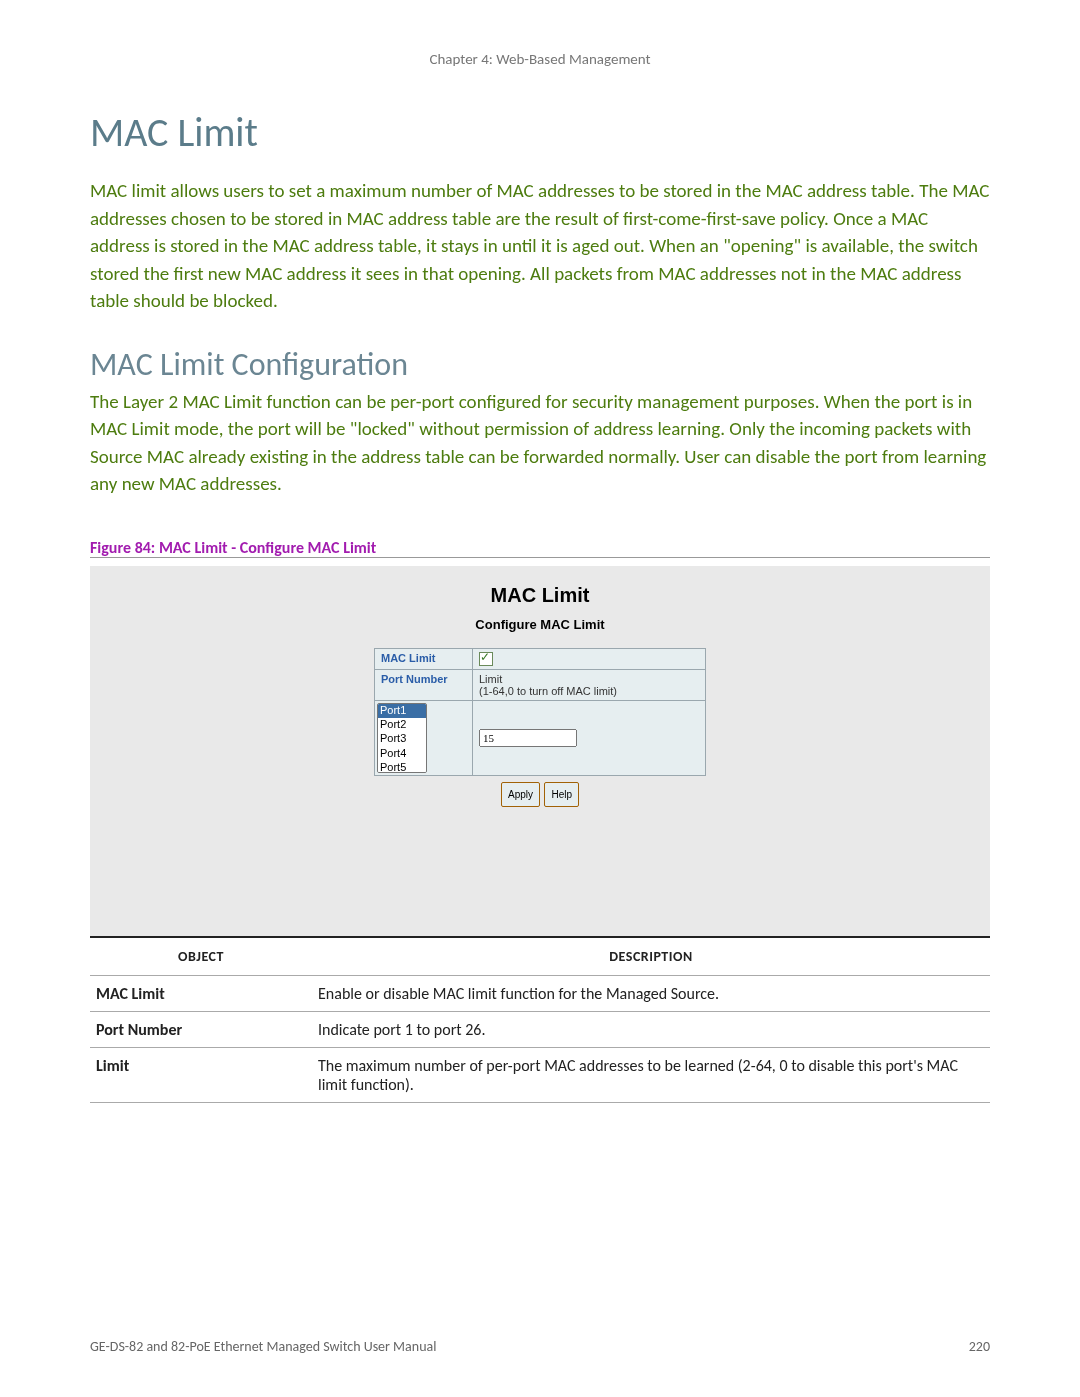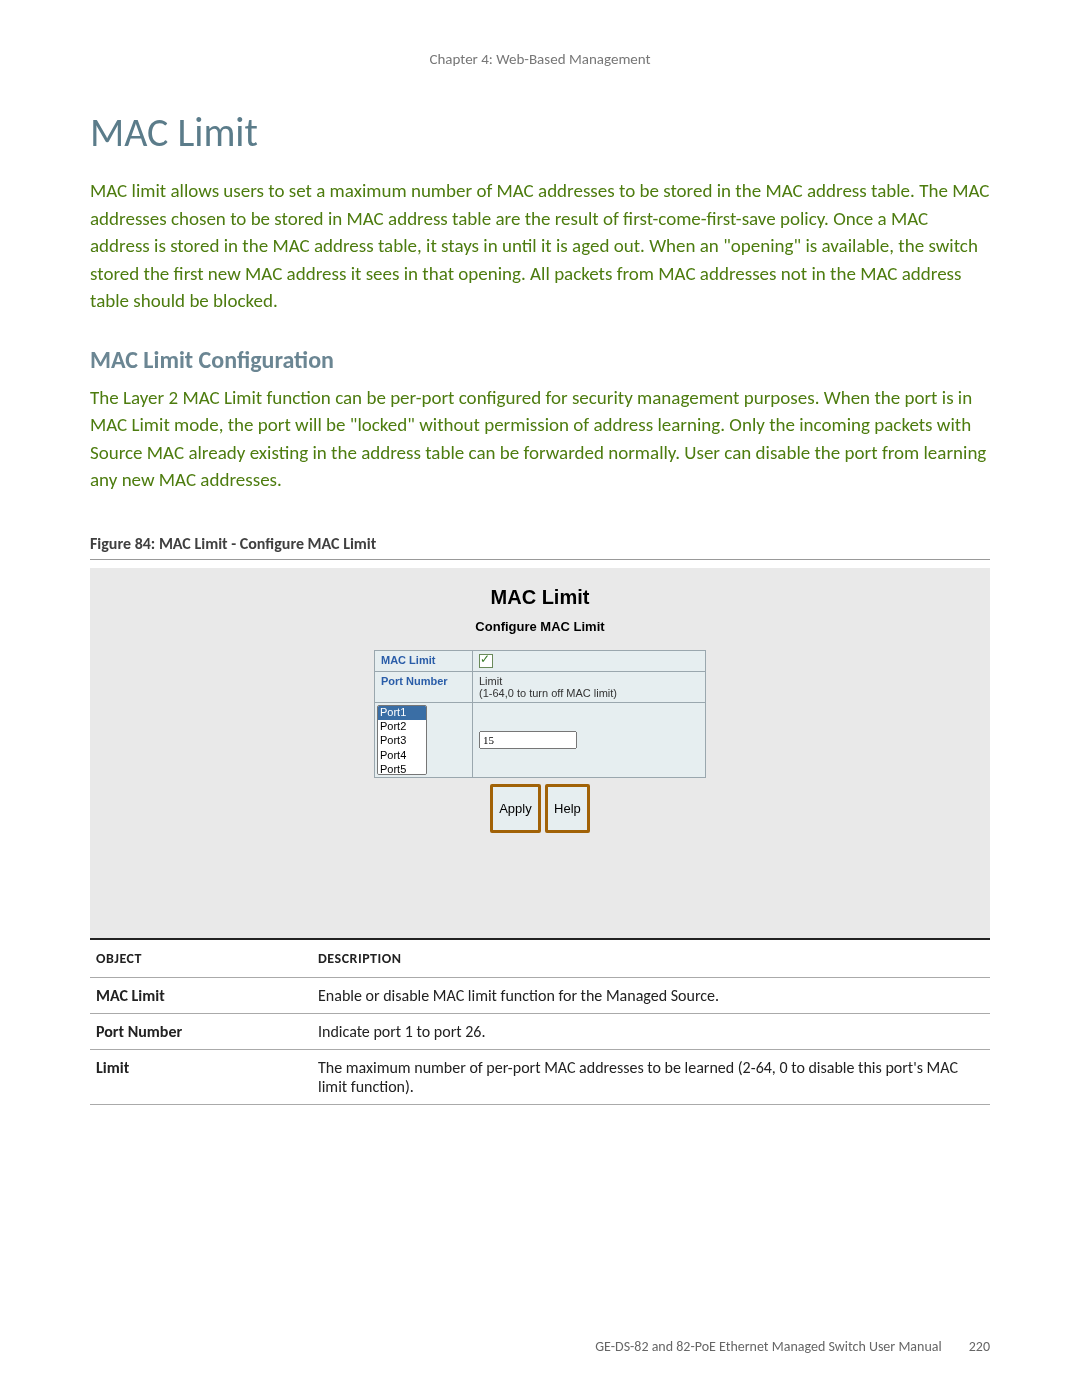--- a/index.html
+++ b/index.html
@@ -29,29 +29,28 @@
     margin: 0 0 20px 0;
   }
   .body-text {
     font-size: 19px;
     line-height: 1.45;
     color: #4d7c0f;
     margin: 0 0 18px 0;
   }
   h2.subtitle {
     color: #6b8693;
-    font-weight: 700;
-    font-size: 24px;
-    margin: 30px 0 10px 0;
+    font-weight: 400;
+    font-size: 32px;
+    margin: 30px 0 4px 0;
   }
   .figure-caption {
     font-weight: 700;
-    color: #404040;
+    color: #a21caf;
     font-size: 16px;
-    padding-bottom: 6px;
     border-bottom: 1px solid #999;
     margin-top: 40px;
   }
   .figure-panel {
     margin-top: 8px;
     background: #e9e9e9;
     height: 370px;
     padding: 18px 120px 0 120px;
     box-sizing: border-box;
     font-family: Verdana, Arial, sans-serif;
@@ -104,38 +103,38 @@
     width: 90px;
     font-size: 11px;
     font-family: Liberation Serif, serif;
   }
   .btn-row {
     text-align: center;
     margin-top: 6px;
   }
   .old-btn {
     font-family: Arial, sans-serif;
-    font-size: 13px;
-    padding: 14px 6px;
+    font-size: 10px;
+    padding: 6px 6px;
     background: #e6eef0;
-    border: 3px solid #a16207;
+    border: 1px solid #a16207;
     border-radius: 2px;
   }
   .field-desc {
     font-size: 19px;
     margin: 40px 0 18px 0;
   }
   table.fields-table {
     width: 100%;
     border-collapse: collapse;
     font-size: 16px;
     color: #222;
   }
   table.fields-table th {
-    text-align: left;
+    text-align: center;
     font-weight: 700;
     text-transform: uppercase;
     font-size: 14px;
     border-top: 2px solid #222;
     border-bottom: 1px solid #aaa;
     padding: 10px 6px;
     letter-spacing: 0.5px;
   }
   table.fields-table td {
     border-bottom: 1px solid #aaa;
@@ -147,22 +146,21 @@
     width: 210px;
   }
   .footer {
     position: absolute;
     bottom: 42px;
     left: 90px;
     right: 90px;
     font-size: 14px;
     color: #666;
     display: flex;
-    justify-content: flex-end;
-    gap: 27px;
+    justify-content: space-between;
   }
   .checkbox-small {
     width: 12px; height: 12px;
     display: inline-block;
     border: 1px solid #6a8a5a;
     background: #fff;
     position: relative;
     vertical-align: middle;
   }
   .checkbox-small::after {

